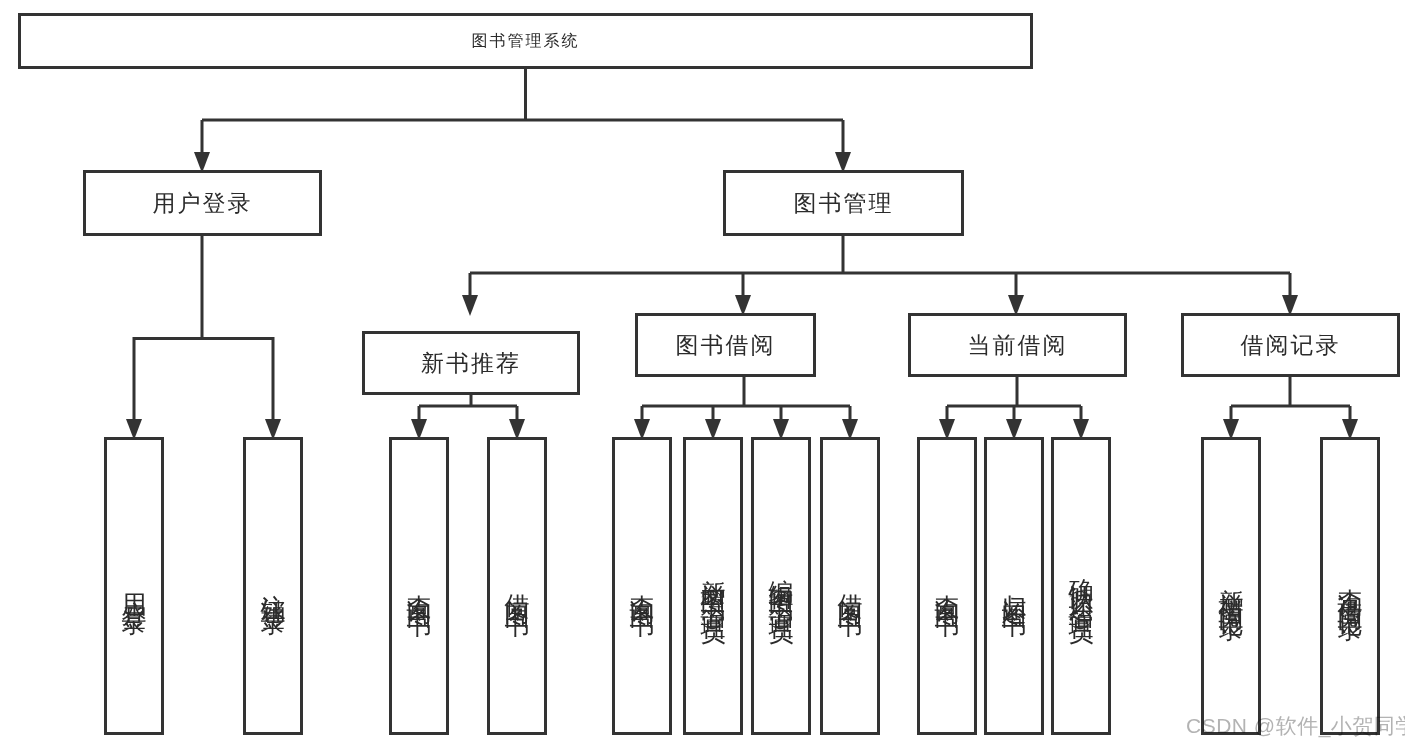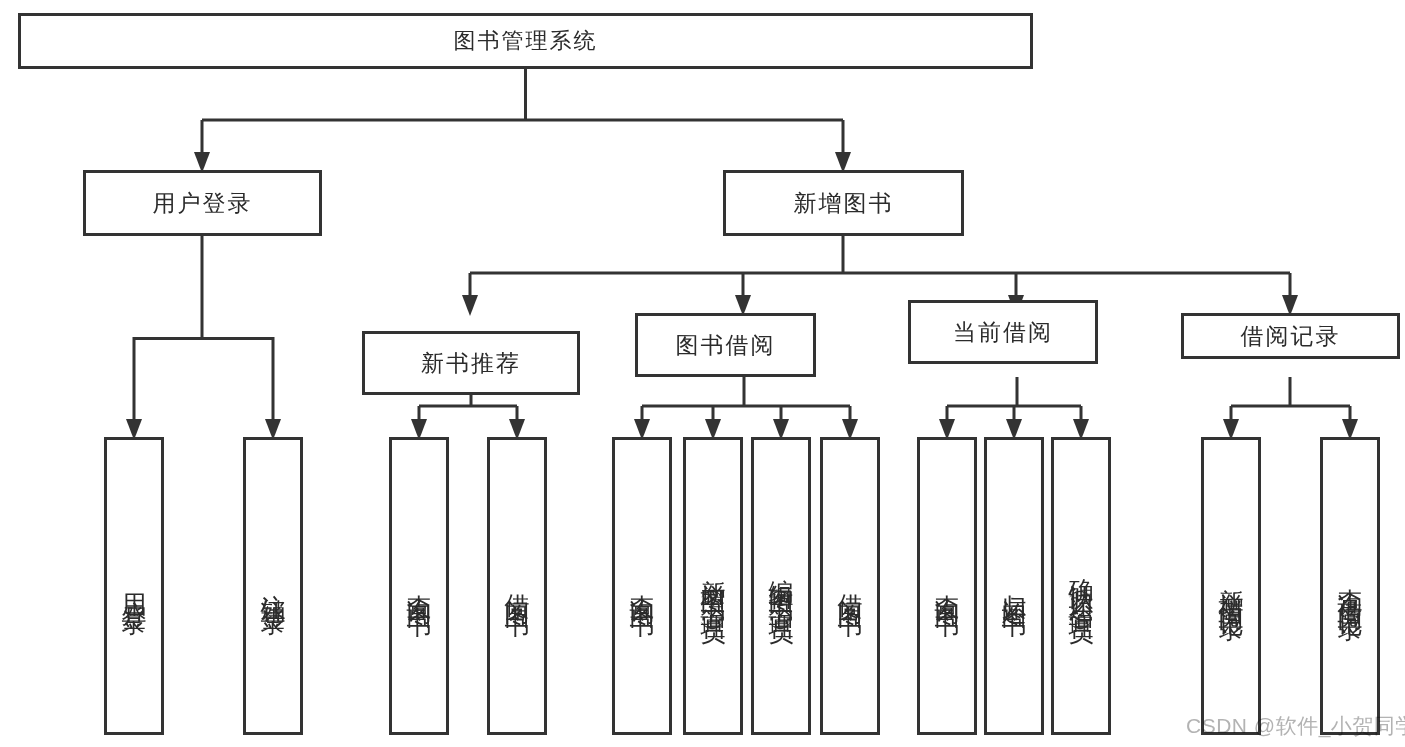--- a/index.html
+++ b/index.html
@@ -21,21 +21,21 @@
     position:absolute;
     box-sizing:border-box;
     border:3px solid var(--line);
     background:#ffffff;
     display:flex;align-items:center;justify-content:center;
     color:var(--text);
     font-size:23px;
     letter-spacing:2px;
     z-index:2;
   }
-  .box.root{font-size:22px;}
+  .box.root{font-size:16px;}
   .box.v{
     writing-mode:vertical-rl;
     text-orientation:mixed;
     font-size:25px;
     letter-spacing:6px;
     line-height:1;
     padding:4px 0;
   }
   .watermark{
     position:absolute;
@@ -94,33 +94,33 @@
   </svg>
 
   <div class="box root" style="left:18px;top:13px;width:1015px;height:56px">
     <span>图书管理系统</span>
   </div>
 
   <div class="box" style="left:83px;top:170px;width:239px;height:66px">
     <span>用户登录</span>
   </div>
   <div class="box" style="left:723px;top:170px;width:241px;height:66px">
-    <span>新增图书</span>
+    <span>图书管理</span>
   </div>
 
   <div class="box" style="left:362px;top:331px;width:218px;height:64px">
     <span>新书推荐</span>
   </div>
   <div class="box" style="left:635px;top:313px;width:181px;height:64px">
     <span>图书借阅</span>
   </div>
-  <div class="box" style="left:908px;top:300px;width:190px;height:64px">
+  <div class="box" style="left:908px;top:313px;width:219px;height:64px">
     <span>当前借阅</span>
   </div>
-  <div class="box" style="left:1181px;top:313px;width:219px;height:46px">
+  <div class="box" style="left:1181px;top:313px;width:219px;height:64px">
     <span>借阅记录</span>
   </div>
 
   <div class="box v" style="left:104px;top:437px;width:60px;height:298px">
     <span>用户登录</span>
   </div>
   <div class="box v" style="left:243px;top:437px;width:60px;height:298px">
     <span>注销登录</span>
   </div>
 

